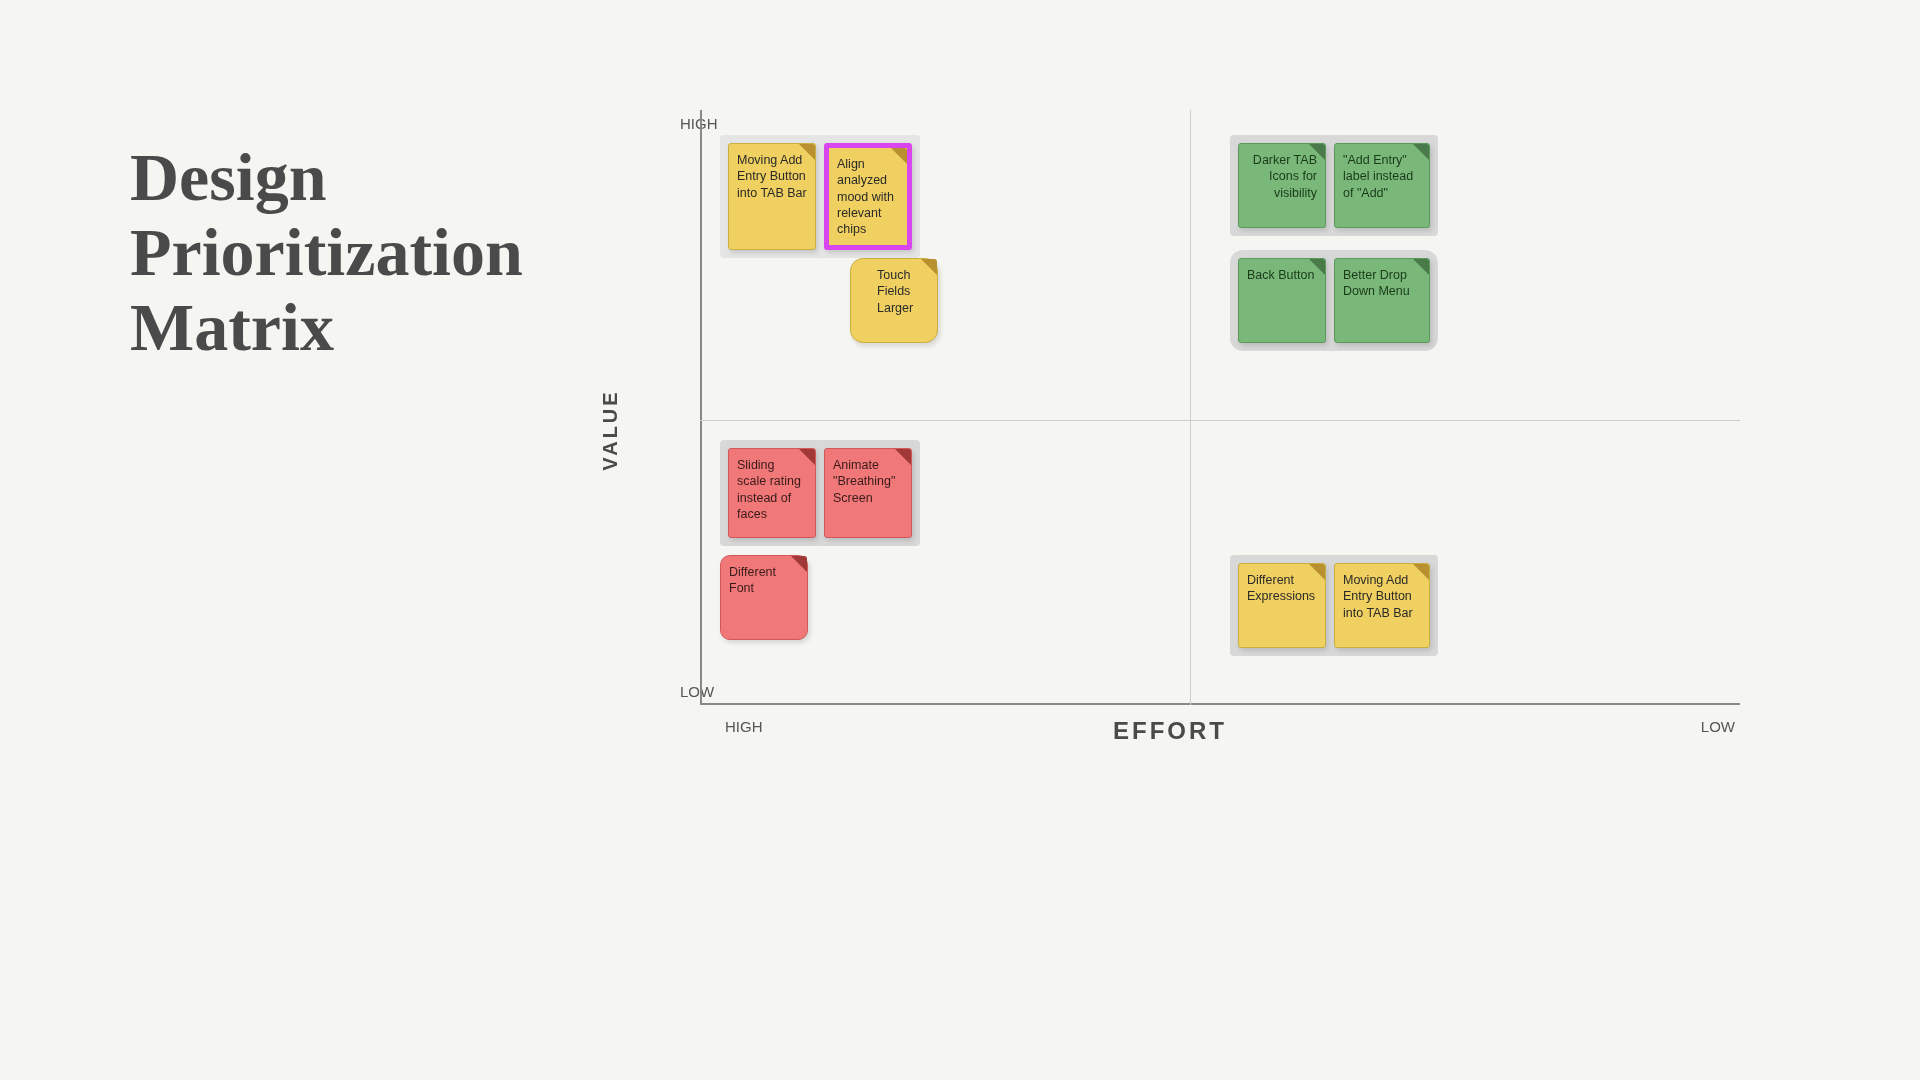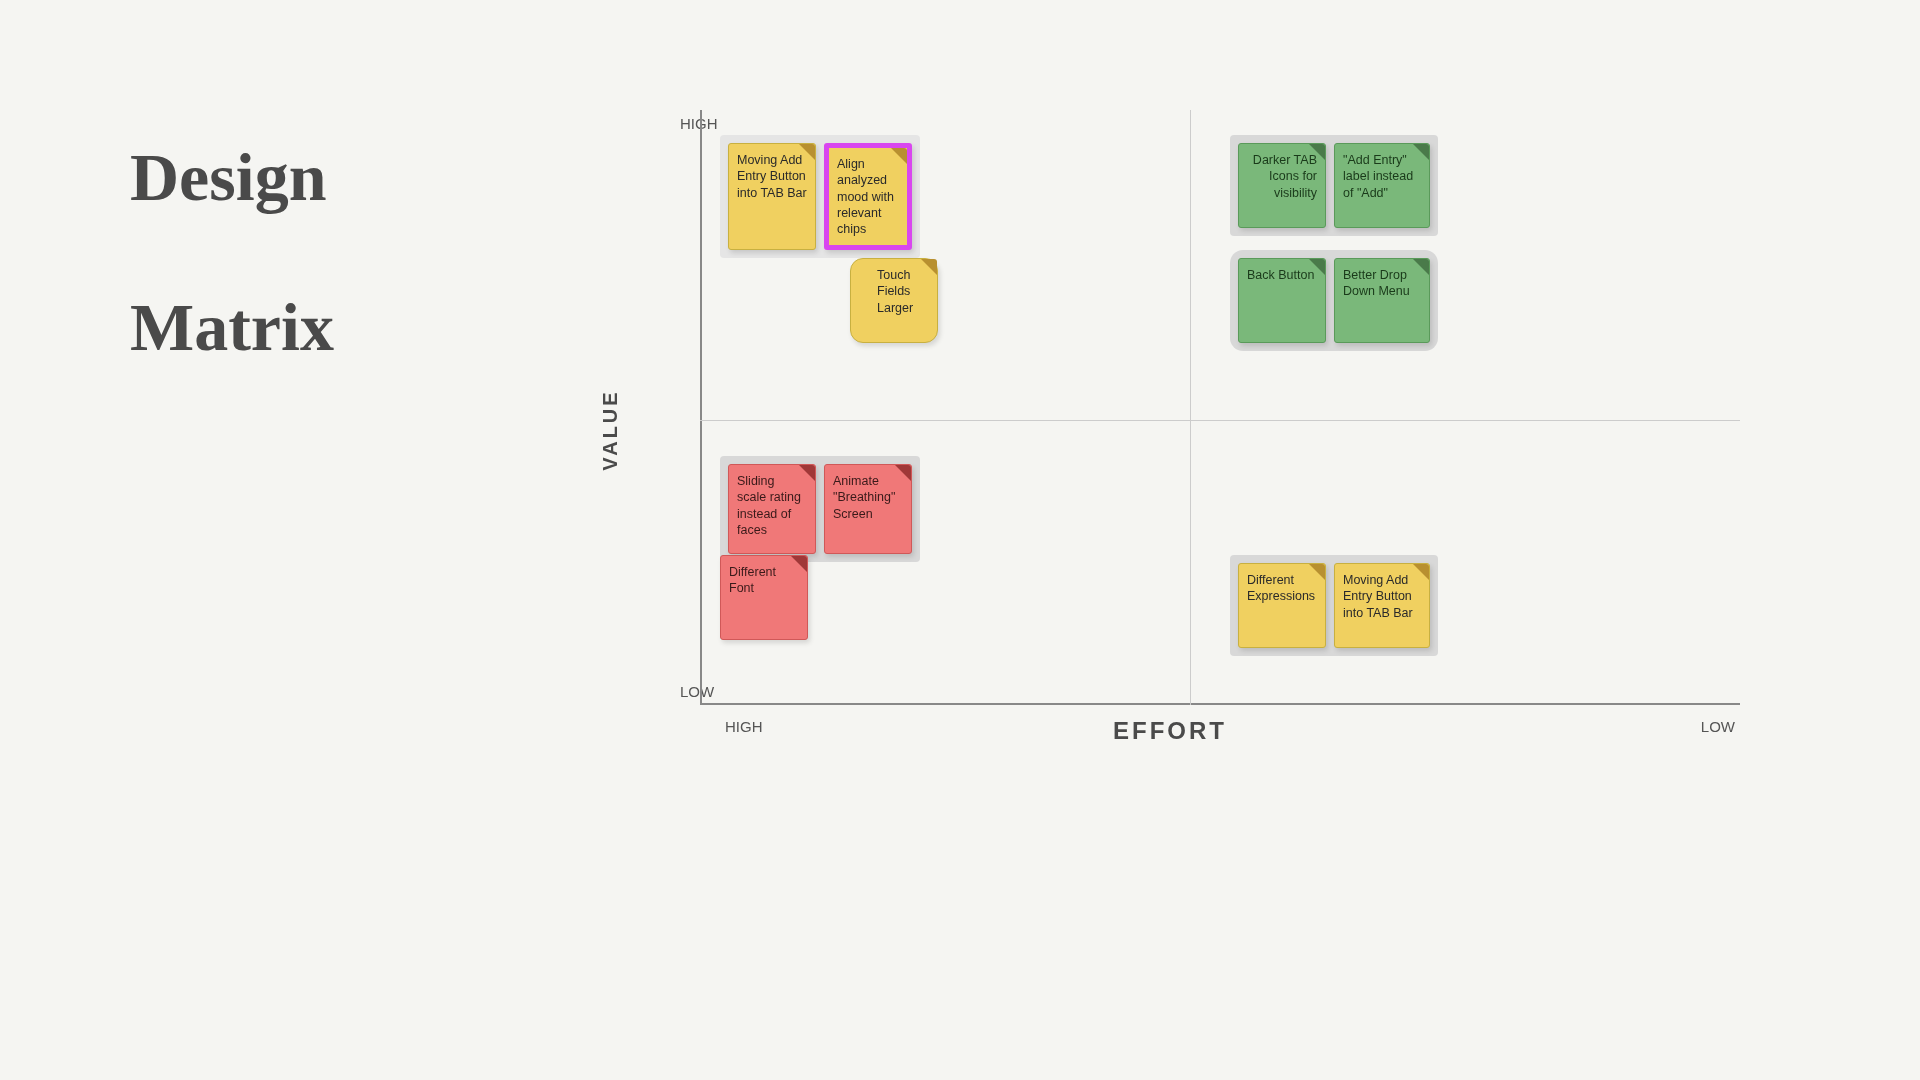--- a/index.html
+++ b/index.html
@@ -21,21 +21,21 @@
       color: #4a4a4a;
       line-height: 1.1;
       width: 380px;
     }
   </style>
 </head>
 <body>
 
 <div class="page-title">
   <span>Design</span><br>
-  <br>
+  <span>Prioritization</span><br>
   <span>Matrix</span>
 </div>
 
 <div style="position:absolute; left:580px; top:110px; width:1180px; height:640px;">
 
   <div style="position:absolute; left:-10px; top:50%; transform:translateY(-50%) rotate(-90deg); font-size:20px; font-weight:700; color:#4a4a4a; letter-spacing:3px; font-family:Arial,sans-serif; white-space:nowrap;">VALUE</div>
 
   <div style="position:absolute; top:5px; left:100px; font-size:15px; color:#555; font-family:Arial,sans-serif;">HIGH</div>
 
   <div style="position:absolute; bottom:50px; left:100px; font-size:15px; color:#555; font-family:Arial,sans-serif;">LOW</div>
@@ -85,32 +85,32 @@
     <div style="background:#7ab87a; border:1px solid #5a9a5a; border-radius:3px; width:88px; min-height:85px; padding:8px 8px 8px 8px; font-size:12.5px; font-family:Arial,sans-serif; color:#1a3a1a; line-height:1.3; position:relative; box-shadow:2px 3px 5px rgba(0,0,0,0.13);">
       <div style="position:absolute;top:0;right:0;width:16px;height:16px;background:#4a7a4a;clip-path:polygon(0 0,100% 0,100% 100%);border-radius:0 3px 0 0;"></div>
       <span>Back Button</span>
     </div>
     <div style="background:#7ab87a; border:1px solid #5a9a5a; border-radius:3px; width:96px; min-height:85px; padding:8px 8px 8px 8px; font-size:12.5px; font-family:Arial,sans-serif; color:#1a3a1a; line-height:1.3; position:relative; box-shadow:2px 3px 5px rgba(0,0,0,0.13);">
       <div style="position:absolute;top:0;right:0;width:16px;height:16px;background:#4a7a4a;clip-path:polygon(0 0,100% 0,100% 100%);border-radius:0 3px 0 0;"></div>
       <span>Better Drop Down Menu</span>
     </div>
   </div>
 
-  <div style="position:absolute; left:140px; top:330px; background:#d8d8d8; border-radius:4px; padding:8px; display:flex; gap:8px;margin-top:16px;">
+  <div style="position:absolute; left:140px; top:330px; background:#d8d8d8; border-radius:4px; padding:8px; display:flex; gap:8px;">
     <div style="background:#f07878; border:1px solid #d05858; border-radius:3px; width:88px; min-height:90px; padding:8px 8px 8px 8px; font-size:12.5px; font-family:Arial,sans-serif; color:#3a1a1a; line-height:1.3; position:relative; box-shadow:2px 3px 5px rgba(0,0,0,0.13);">
       <div style="position:absolute;top:0;right:0;width:16px;height:16px;background:#a03838;clip-path:polygon(0 0,100% 0,100% 100%);border-radius:0 3px 0 0;"></div>
       <span>Sliding scale rating instead of faces</span>
     </div>
     <div style="background:#f07878; border:1px solid #d05858; border-radius:3px; width:88px; min-height:90px; padding:8px 8px 8px 8px; font-size:12.5px; font-family:Arial,sans-serif; color:#3a1a1a; line-height:1.3; position:relative; box-shadow:2px 3px 5px rgba(0,0,0,0.13);">
       <div style="position:absolute;top:0;right:0;width:16px;height:16px;background:#a03838;clip-path:polygon(0 0,100% 0,100% 100%);border-radius:0 3px 0 0;"></div>
       <span>Animate "Breathing" Screen</span>
     </div>
   </div>
 
-  <div style="position:absolute; left:140px; top:445px; background:#f07878; border:1px solid #d05858; border-radius:3px; width:88px; min-height:85px; padding:8px 8px 8px 8px; font-size:12.5px; font-family:Arial,sans-serif; color:#3a1a1a; line-height:1.3; position:absolute; box-shadow:2px 3px 5px rgba(0,0,0,0.13);">
+  <div style="position:absolute; left:140px; top:445px; background:#f07878; border:1px solid #d05858; border-radius:10px; width:88px; min-height:85px; padding:8px 8px 8px 8px; font-size:12.5px; font-family:Arial,sans-serif; color:#3a1a1a; line-height:1.3; position:absolute; box-shadow:2px 3px 5px rgba(0,0,0,0.13);">
     <div style="position:absolute;top:0;right:0;width:16px;height:16px;background:#a03838;clip-path:polygon(0 0,100% 0,100% 100%);border-radius:0 3px 0 0;"></div>
     <span>Different Font</span>
   </div>
 
   <div style="position:absolute; left:650px; top:445px; background:#d8d8d8; border-radius:4px; padding:8px; display:flex; gap:8px;">
     <div style="background:#f0d060; border:1px solid #c8b040; border-radius:3px; width:88px; min-height:85px; padding:8px 8px 8px 8px; font-size:12.5px; font-family:Arial,sans-serif; color:#2a2a2a; line-height:1.3; position:relative; box-shadow:2px 3px 5px rgba(0,0,0,0.13);">
       <div style="position:absolute;top:0;right:0;width:16px;height:16px;background:#b89030;clip-path:polygon(0 0,100% 0,100% 100%);border-radius:0 3px 0 0;"></div>
       <span>Different Expressions</span>
     </div>
     <div style="background:#f0d060; border:1px solid #c8b040; border-radius:3px; width:96px; min-height:85px; padding:8px 8px 8px 8px; font-size:12.5px; font-family:Arial,sans-serif; color:#2a2a2a; line-height:1.3; position:relative; box-shadow:2px 3px 5px rgba(0,0,0,0.13);">

